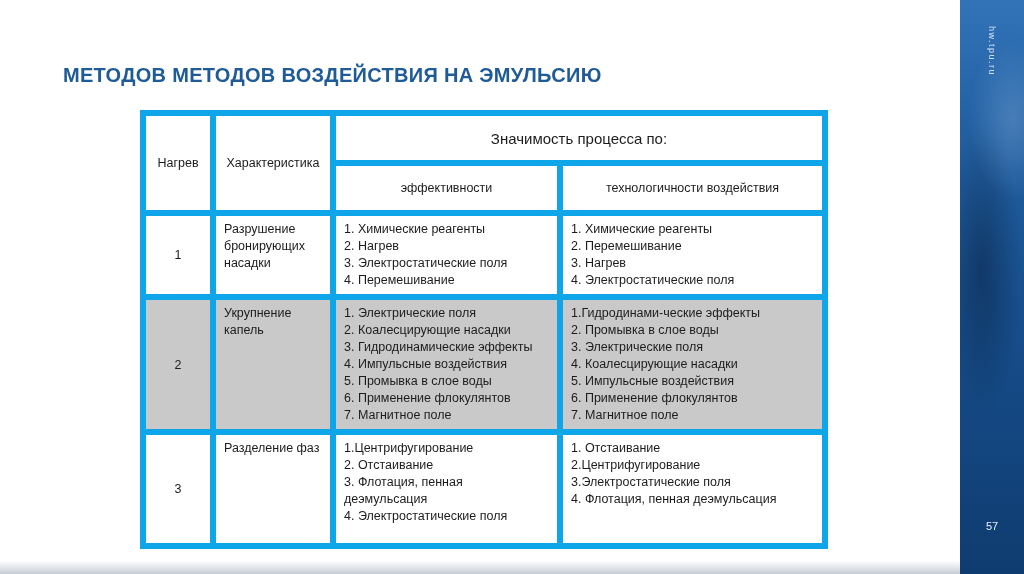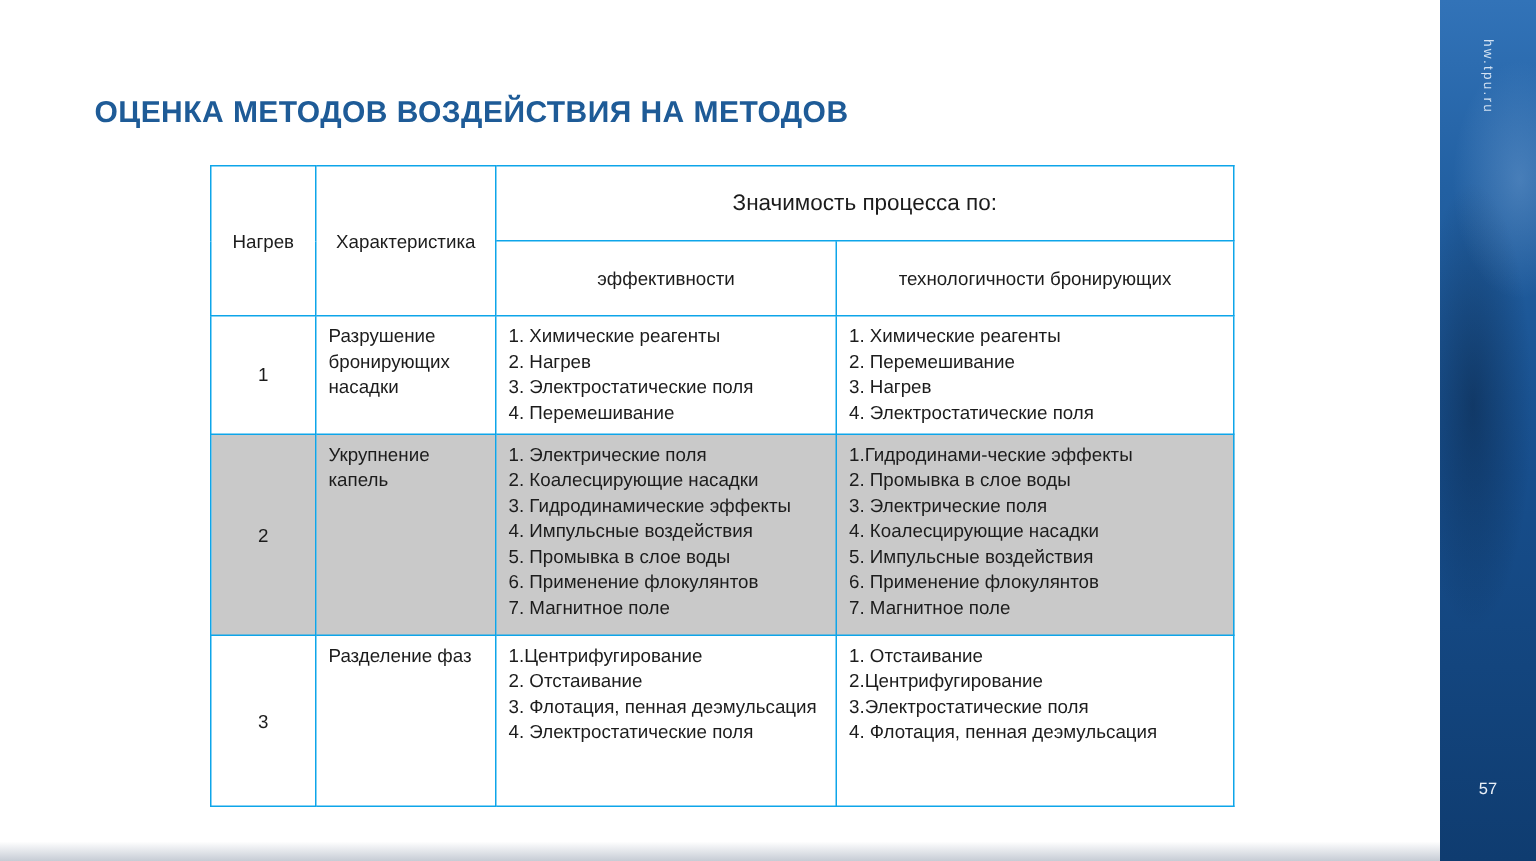--- a/index.html
+++ b/index.html
@@ -37,21 +37,21 @@
   table.eval-table {
     position: absolute;
     left: 140px;
     top: 110px;
     width: 682px;
     border-collapse: collapse;
     table-layout: fixed;
     color: #1c1c1c;
   }
   table.eval-table th, table.eval-table td {
-    border: 1px solid #0ea5e9;
+    border: 6px solid #0ea5e9;
     font-weight: normal;
     background: #ffffff;
   }
   tr.hdr-top { height: 50px; }
   tr.hdr-sub { height: 50px; }
   th.hdr-span {
     text-align: center;
     vertical-align: middle;
     font-size: 12.5px;
   }
@@ -132,38 +132,38 @@
     font-size: 11px;
     color: #eaf0f8;
     z-index: 3;
   }
 </style>
 </head>
 <body>
 
 <div class="slide">
 
-  <h1 class="title">ОЦЕНКА МЕТОДОВ ВОЗДЕЙСТВИЯ НА МЕТОДОВ</h1>
+  <h1 class="title">МЕТОДОВ МЕТОДОВ ВОЗДЕЙСТВИЯ НА ЭМУЛЬСИЮ</h1>
 
   <table class="eval-table">
     <colgroup>
       <col style="width:70px">
       <col style="width:120px">
       <col style="width:227px">
       <col style="width:265px">
     </colgroup>
     <tbody>
         <tr class="hdr-top">
       <th class="hdr-span" rowspan="2">Нагрев</th>
       <th class="hdr-span" rowspan="2">Характеристика</th>
       <th class="hdr-significance" colspan="2">Значимость процесса по:</th>
     </tr>
     <tr class="hdr-sub">
       <th class="subhdr">эффективности</th>
-      <th class="subhdr">технологичности бронирующих</th>
+      <th class="subhdr">технологичности воздействия</th>
     </tr>
 
     <tr class="row-a">
       <td class="stage-cell">1</td>
       <td class="char-cell">Разрушение бронирующих насадки</td>
       <td class="methods-cell">1. Химические реагенты
 2. Нагрев
 3. Электростатические поля
 4. Перемешивание</td>
       <td class="methods-cell">1. Химические реагенты

